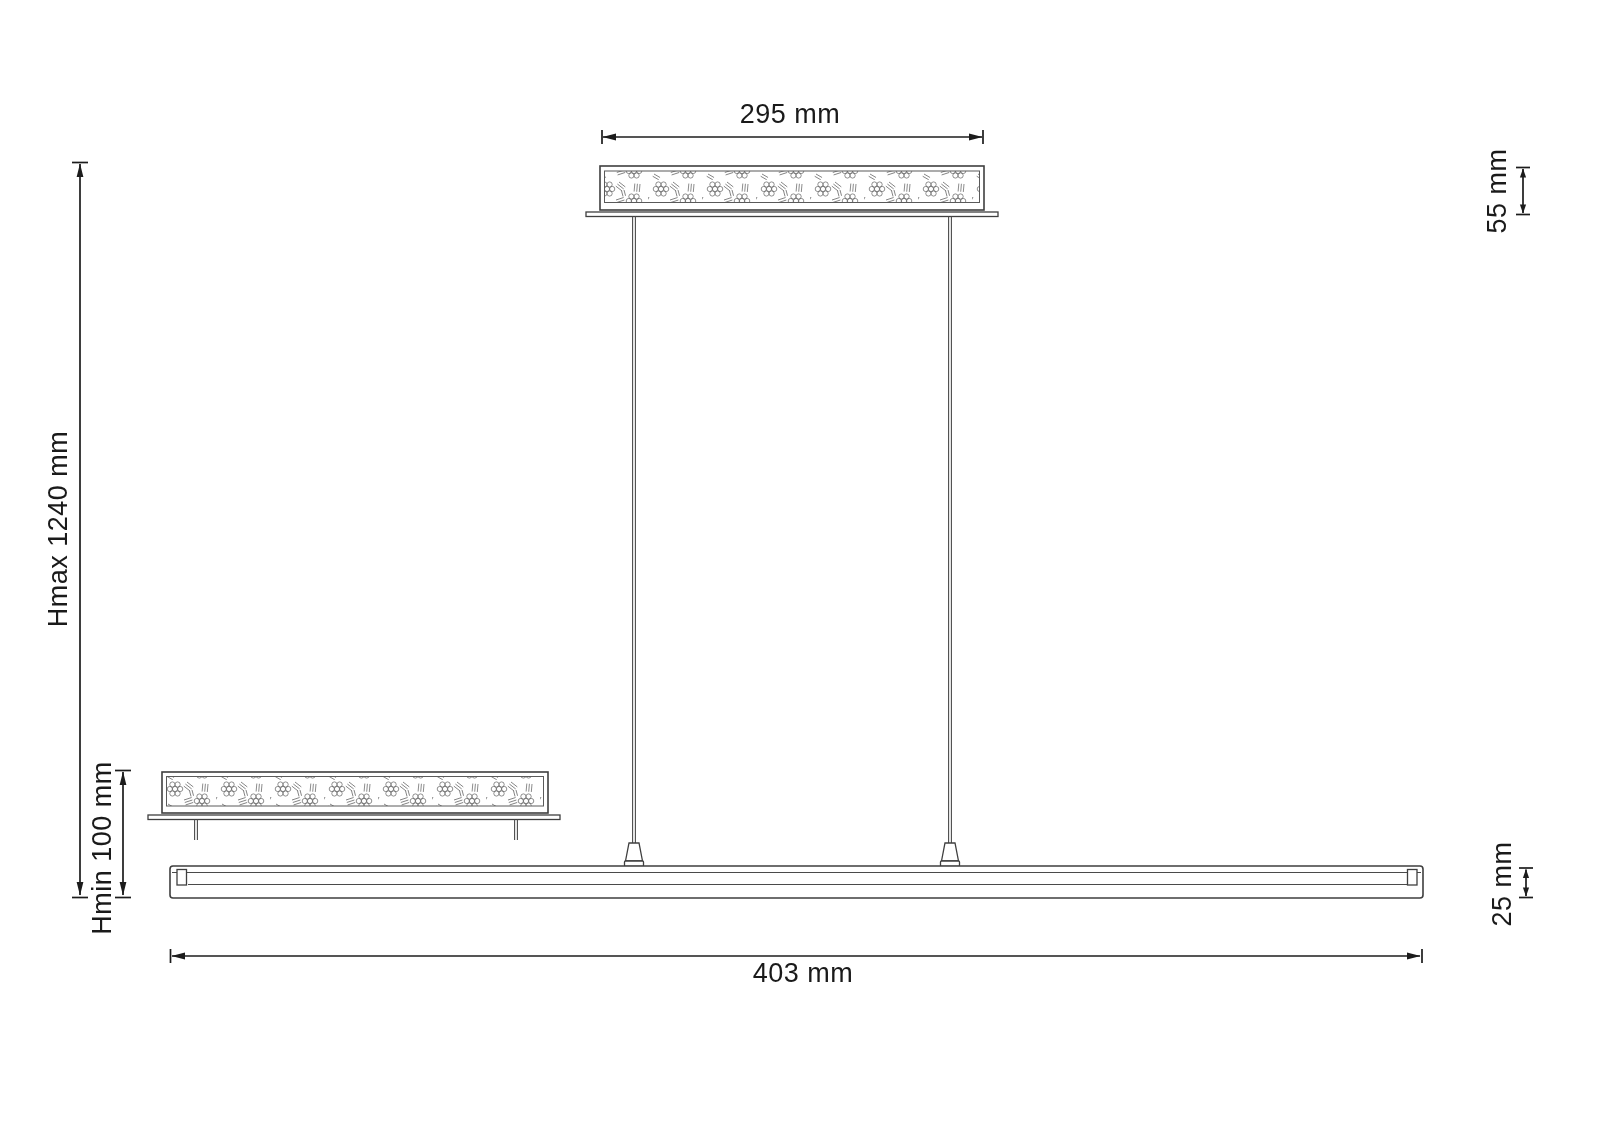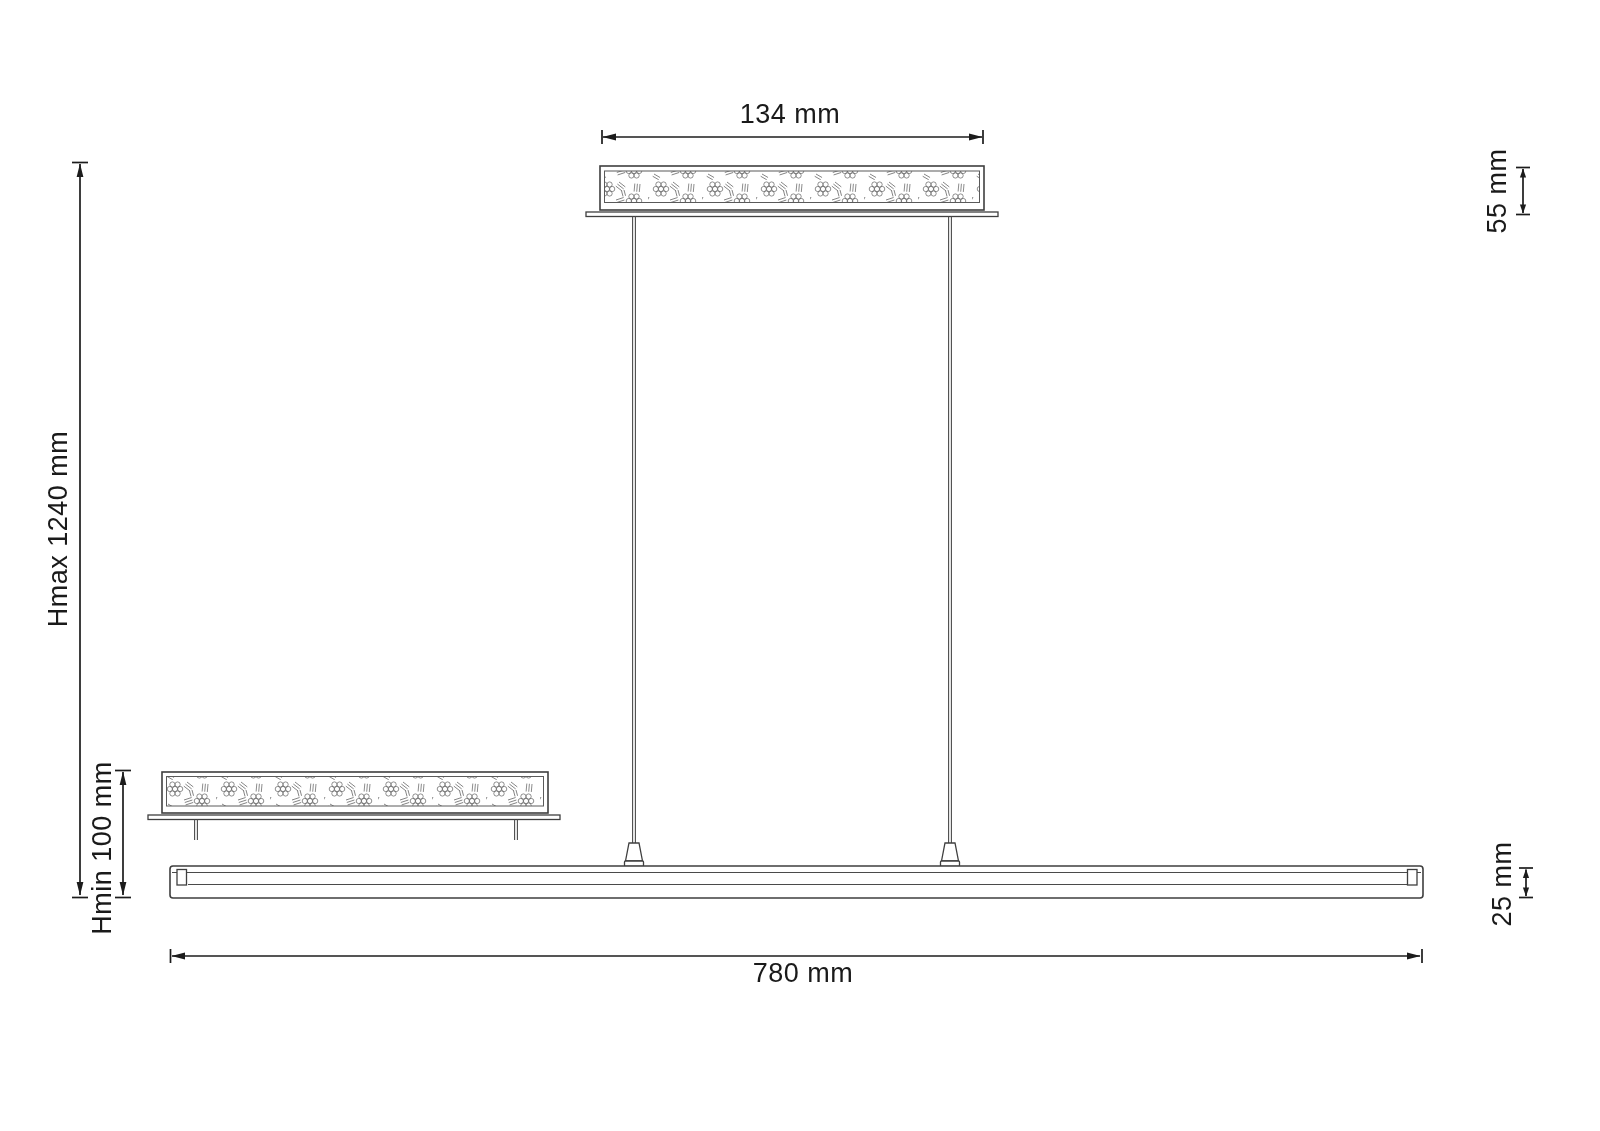--- a/index.html
+++ b/index.html
@@ -147,25 +147,25 @@
         <line x1="1516" y1="214.5" x2="1530" y2="214.5"></line>
       </g>
       <g>
         <line x1="1526" y1="869.5" x2="1526" y2="896" marker-start="url(#ahS)" marker-end="url(#ahS)"></line>
         <line x1="1519" y1="868" x2="1533" y2="868"></line>
         <line x1="1519" y1="897.5" x2="1533" y2="897.5"></line>
       </g>
     </g>
   </svg>
 
-  <div class="dim-label" id="lbl-canopy-width">134 mm</div>
+  <div class="dim-label" id="lbl-canopy-width">295 mm</div>
 
   <div class="dim-label vert" id="lbl-canopy-height">55 mm</div>
 
   <div class="dim-label vert" id="lbl-hmax">Hmax 1240 mm</div>
 
   <div class="dim-label vert" id="lbl-hmin">Hmin 100 mm</div>
 
-  <div class="dim-label" id="lbl-bar-length">780 mm</div>
+  <div class="dim-label" id="lbl-bar-length">403 mm</div>
 
   <div class="dim-label vert" id="lbl-bar-height">25 mm</div>
 
 </div>
 
 </body></html>

